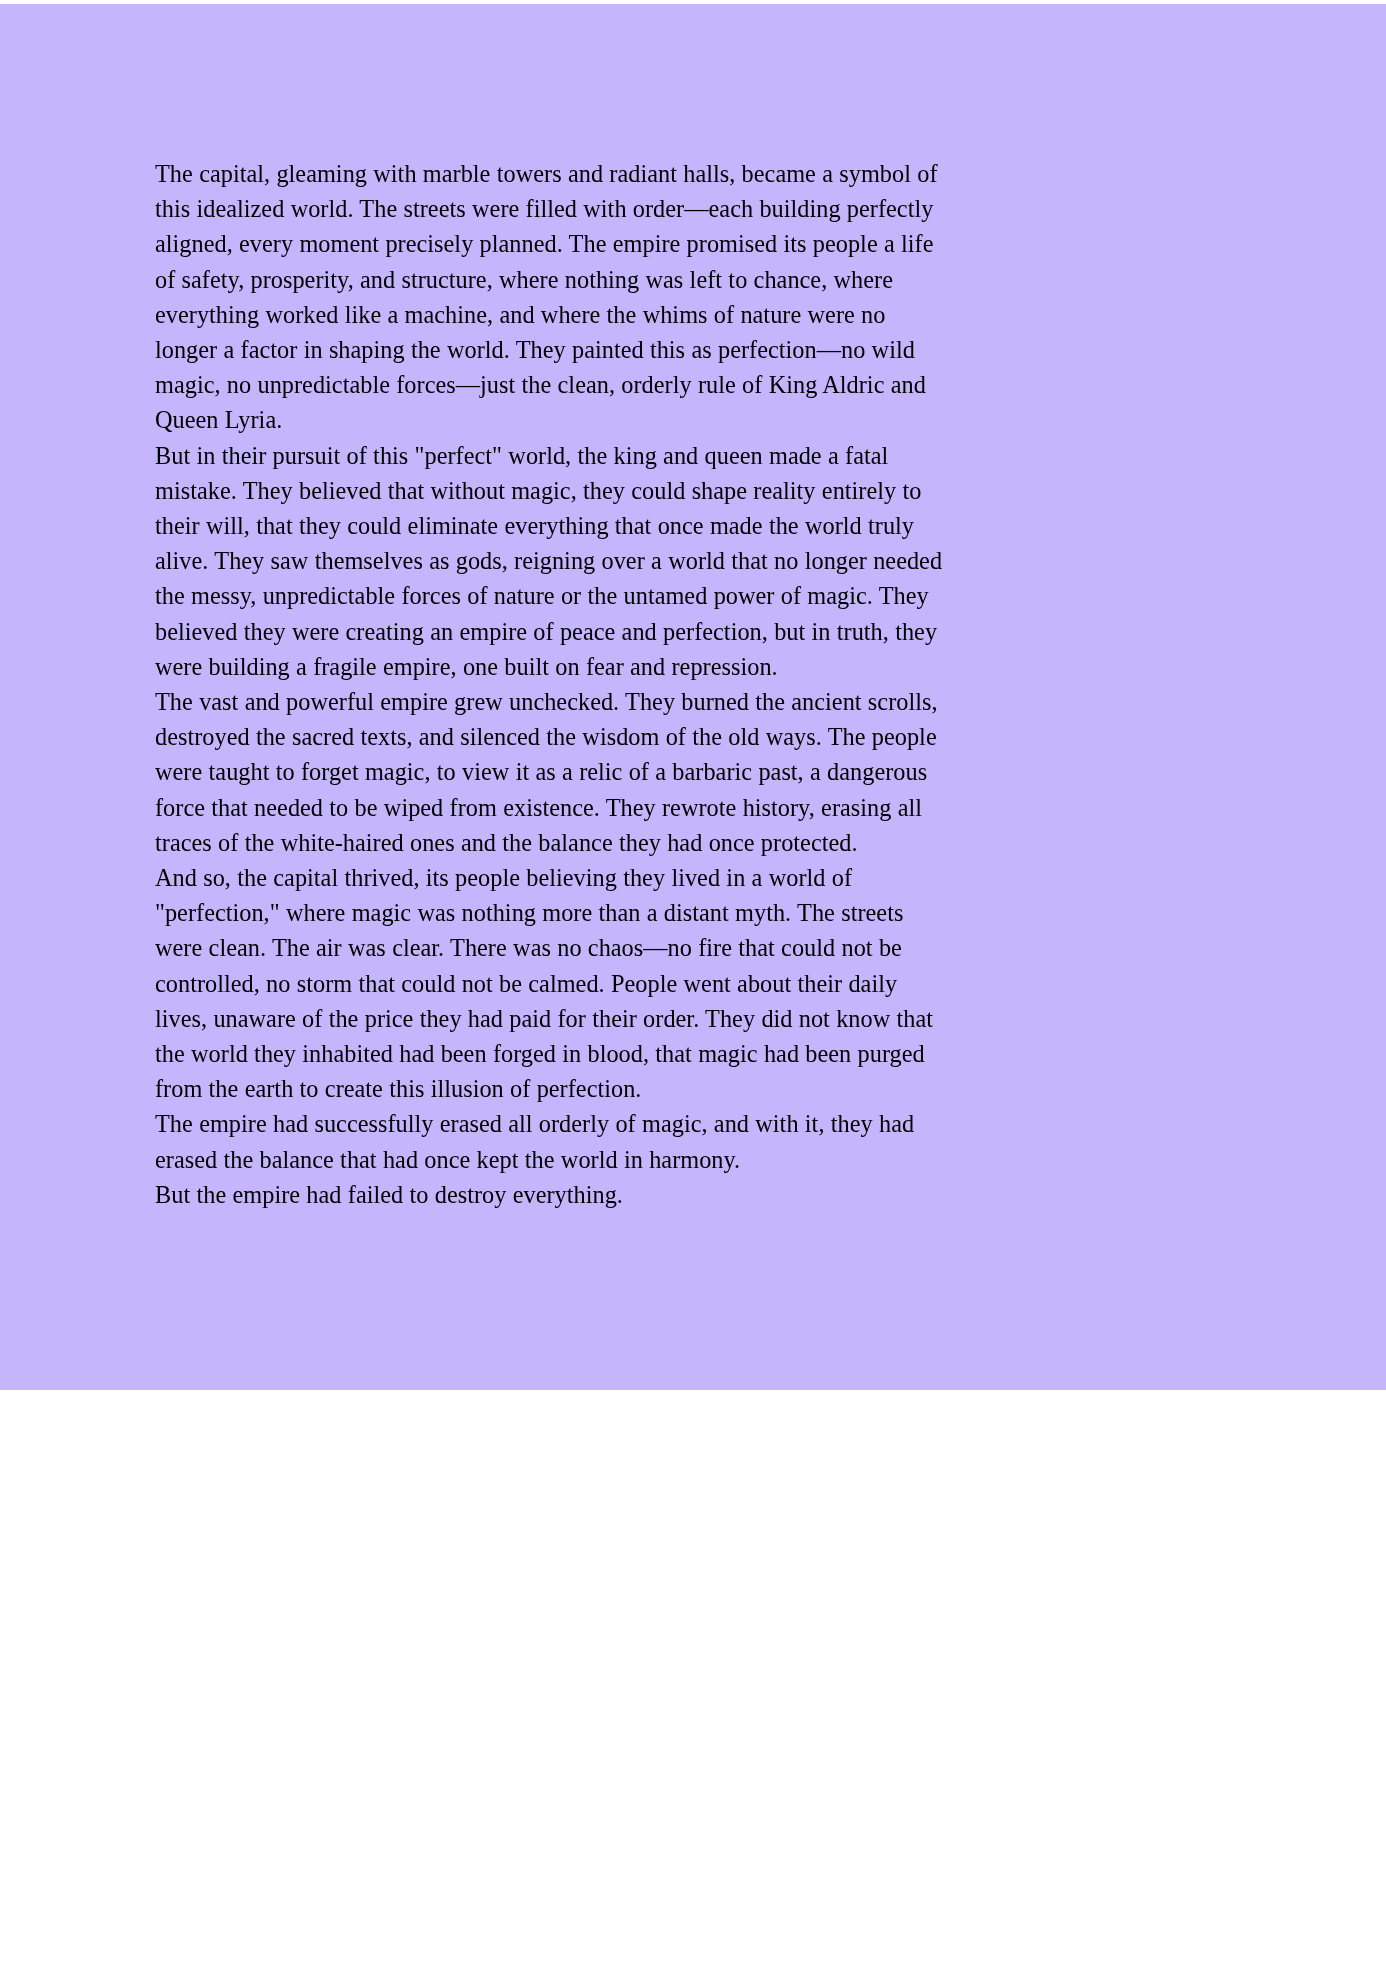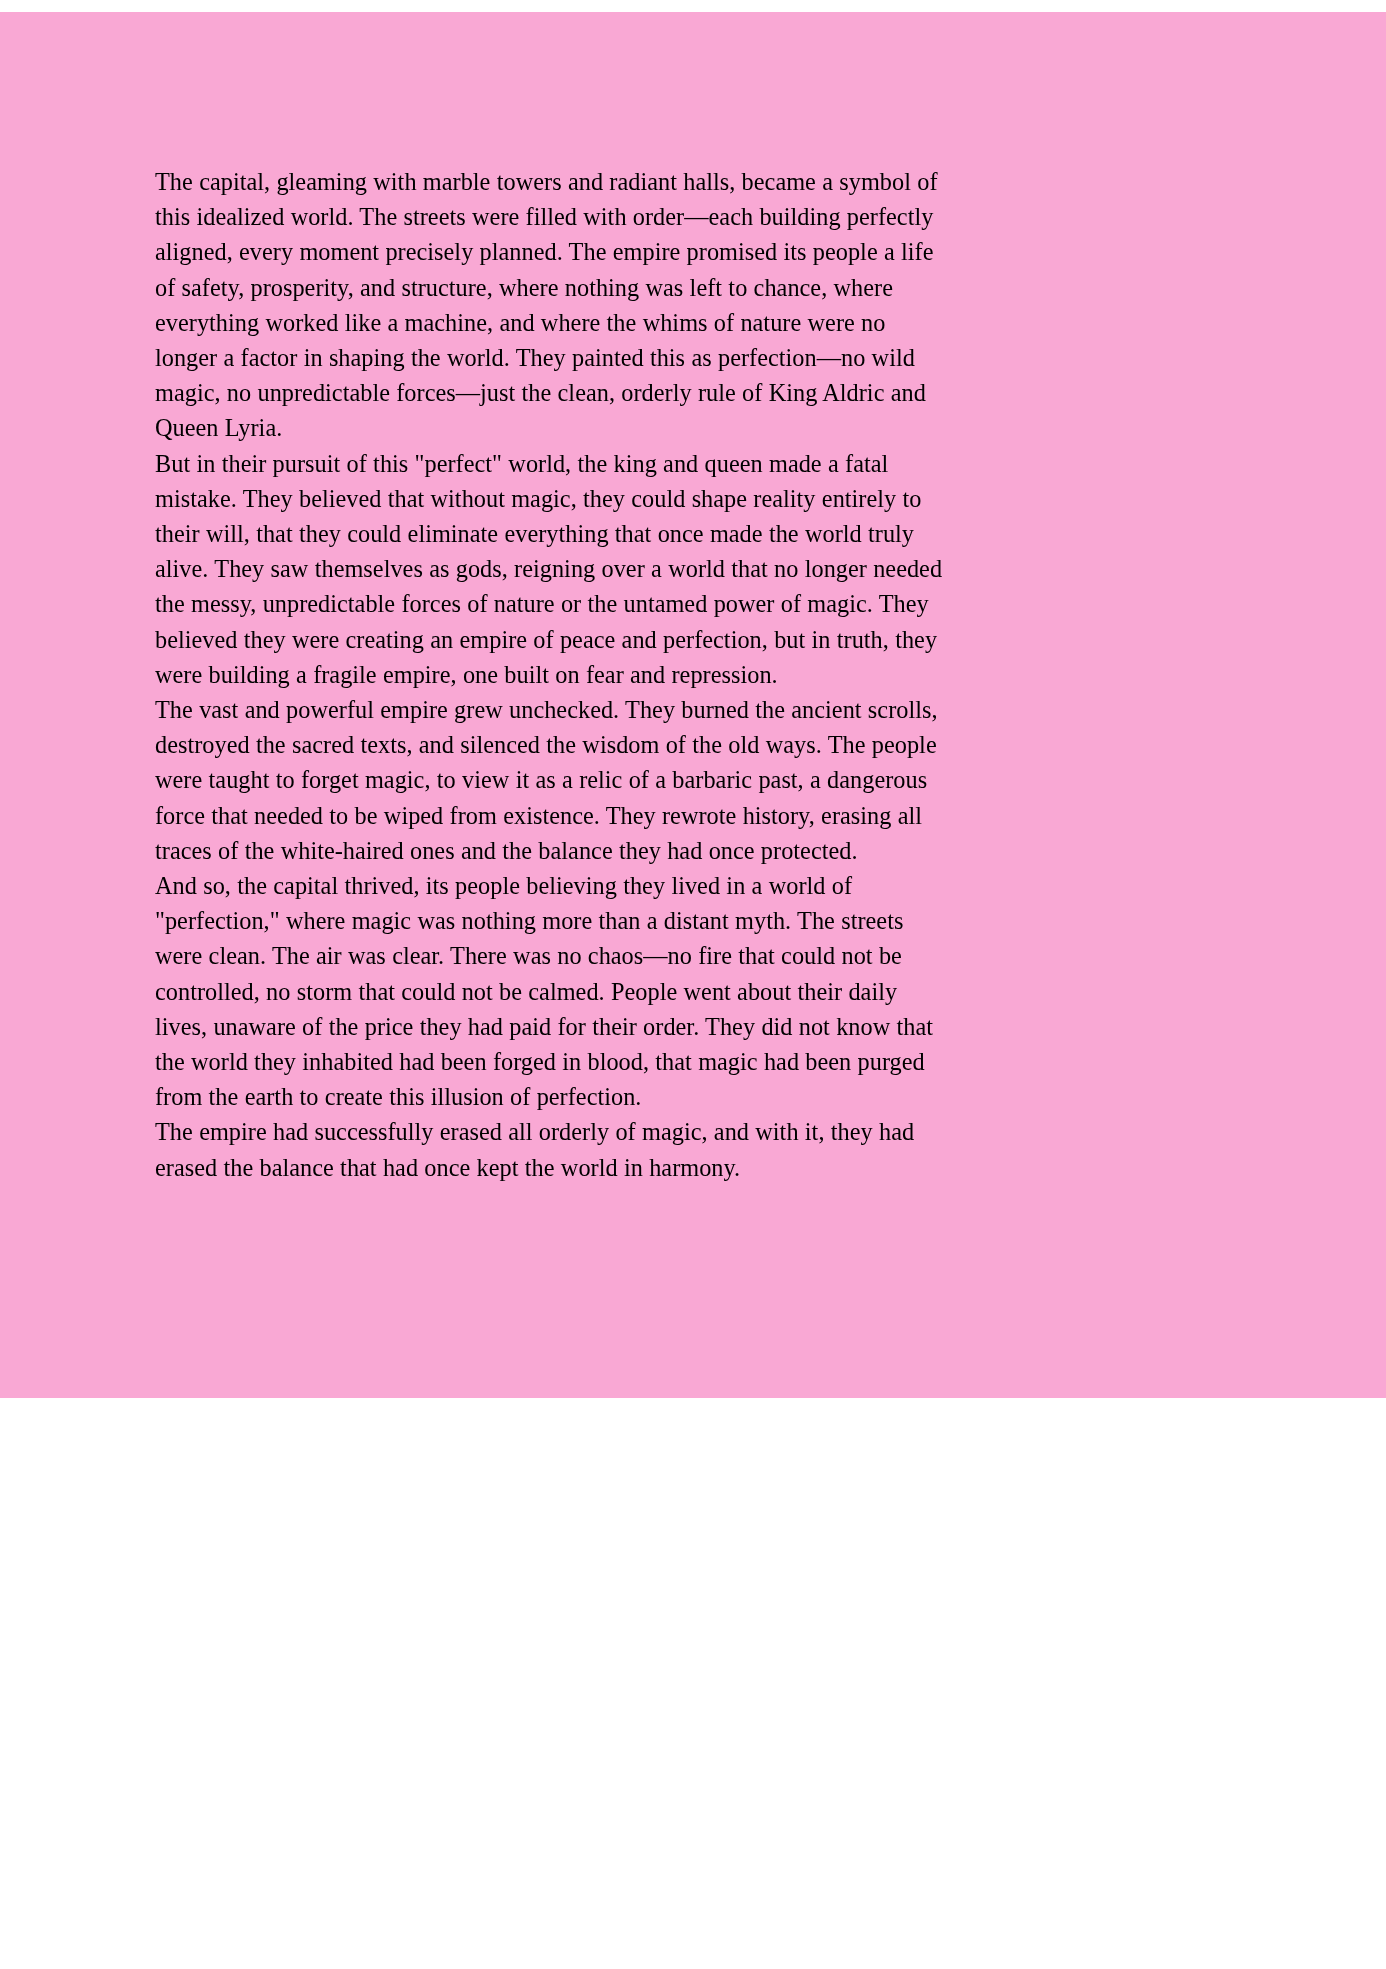--- a/index.html
+++ b/index.html
@@ -5,22 +5,22 @@
 <style>
   html, body {
     margin: 0;
     padding: 0;
     background: #ffffff;
   }
   .page {
     position: relative;
     width: 1386px;
     height: 1386px;
-    background: #f9a8d4;
-    margin: 12px auto;
+    background: #c4b5fd;
+    margin: 4px auto;
     overflow: hidden;
     font-family: "Liberation Serif", "DejaVu Serif", serif;
     color: #000000;
   }
   .text-column {
     position: absolute;
     left: 155px;
     top: 152px;
     width: 795px;
   }
@@ -52,17 +52,18 @@
 <body>
 
 <div class="page">
 
   <div class="text-column">
     <p class="para">The capital, gleaming with marble towers and radiant halls, became a symbol of this idealized world. The streets were filled with order—each building perfectly aligned, every moment precisely planned. The empire promised its people a life of safety, prosperity, and structure, where nothing was left to chance, where everything worked like a machine, and where the whims of nature were no longer a factor in shaping the world. They painted this as perfection—no wild magic, no unpredictable forces—just the clean, orderly rule of King Aldric and Queen Lyria.</p>
     <p class="para">But in their pursuit of this "perfect" world, the king and queen made a fatal mistake. They believed that without magic, they could shape reality entirely to their will, that they could eliminate everything that once made the world truly alive. They saw themselves as gods, reigning over a world that no longer needed the messy, unpredictable forces of nature or the untamed power of magic. They believed they were creating an empire of peace and perfection, but in truth, they were building a fragile empire, one built on fear and repression.</p>
     <p class="para">The vast and powerful empire grew unchecked. They burned the ancient scrolls, destroyed the sacred texts, and silenced the wisdom of the old ways. The people were taught to forget magic, to view it as a relic of a barbaric past, a dangerous force that needed to be wiped from existence. They rewrote history, erasing all traces of the white-haired ones and the balance they had once protected.</p>
     <p class="para">And so, the capital thrived, its people believing they lived in a world of "perfection," where magic was nothing more than a distant myth. The streets were clean. The air was clear. There was no chaos—no fire that could not be controlled, no storm that could not be calmed. People went about their daily lives, unaware of the price they had paid for their order. They did not know that the world they inhabited had been forged in blood, that magic had been purged from the earth to create this illusion of perfection.</p>
     <p class="para">The empire had successfully erased all orderly of magic, and with it, they had erased the balance that had once kept the world in harmony.</p>
+    <p class="para">But the empire had failed to destroy everything.</p>
   </div>
 
   <div class="page-number">15</div>
 
 </div>
 
 </body></html>

